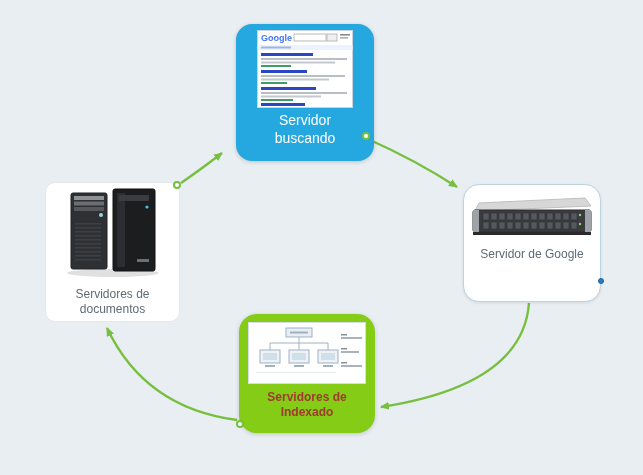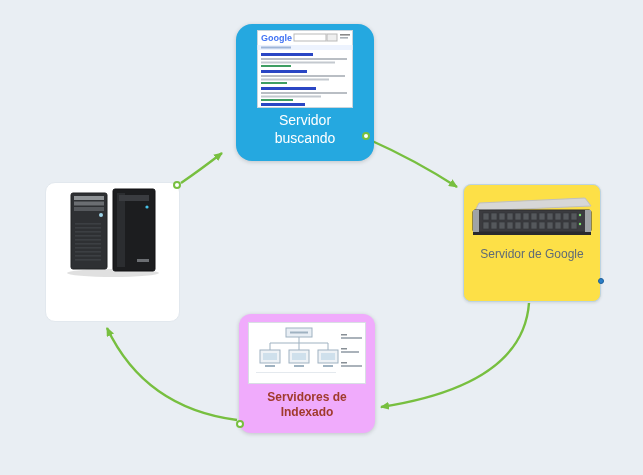--- a/index.html
+++ b/index.html
@@ -1,22 +1,22 @@
 <!DOCTYPE html>
 <html><head>
 <meta charset="utf-8">
 <style>
   html,body{margin:0;padding:0;}
   body{font-family:"Liberation Sans",sans-serif;background:#e9eef3;}
   .canvas{position:relative;width:643px;height:475px;background:#e9eef3;overflow:hidden;}
   .wires{position:absolute;left:0;top:0;width:643px;height:475px;}
   .node{position:absolute;box-sizing:border-box;text-align:center;cursor:default;}
   .node-blue{background:#25a8e0;border-radius:16px;box-shadow:0 1px 4px rgba(0,0,0,.18);}
-  .node-red{background:#f0abfc;border-radius:12px;box-shadow:0 1px 4px rgba(0,0,0,.18);}
-  .node-card{background:#fde047;border:1px solid #bcd3e2;border-radius:8px;box-shadow:0 1px 3px rgba(0,0,0,.10);}
+  .node-red{background:#84cc16;border-radius:18px;box-shadow:0 1px 4px rgba(0,0,0,.18);}
+  .node-card{background:#ffffff;border:1px solid #bcd3e2;border-radius:16px;box-shadow:0 1px 3px rgba(0,0,0,.10);}
   .node-plain{background:#ffffff;border:1px solid #e2e8ee;border-radius:10px;}
   .node-img{display:block;margin:0 auto;}
   .label{display:block;line-height:1.25;}
   .label-blue{color:#ffffff;font-size:14px;margin-top:4px;padding:0 14px;}
   .label-gray{color:#5f6b76;font-size:12px;margin-top:8px;padding:0 16px;}
   .label-red{color:#a03a2c;font-size:12px;font-weight:bold;margin-top:6px;padding:0 14px;}
   .dot{position:absolute;border-radius:50%;box-sizing:border-box;}
   .dot-green{width:8px;height:8px;background:#ffffff;border:2px solid #77bf3f;}
   .dot-blue{width:6px;height:6px;background:#2a7fc9;border:1px solid #1c5e99;}
 </style>
@@ -127,20 +127,21 @@
           <rect x="14" y="68" width="26" height="1.6"></rect>
           <rect x="14" y="72" width="26" height="1.6"></rect>
       </g>
 
       <rect x="52" y="2" width="42" height="82" rx="2" fill="#1c1d1f" stroke="#101113"></rect>
       <rect x="56" y="6" width="8" height="74" fill="#2b2d30"></rect>
       <rect x="58" y="8" width="30" height="6" fill="#3a3c40"></rect>
       <circle cx="86" cy="20" r="1.6" fill="#47c1e8"></circle>
       <rect x="76" y="72" width="12" height="3" fill="#6b6e72"></rect>
     </svg>
+    <span class="label label-gray">Servidores de documentos</span>
   </div>
 
   <div class="node node-red" style="left:239px;top:314px;width:136px;height:119px;padding-top:8px;">
     <svg class="node-img" width="118" height="62" viewBox="0 0 118 62">
       <rect x="0.5" y="0.5" width="117" height="61" fill="#ffffff" stroke="#d8dee4"></rect>
       <rect x="38" y="6" width="26" height="9" fill="#e8eef4" stroke="#9fb2c1"></rect>
       <rect x="42" y="9.5" width="18" height="2" fill="#9fb2c1"></rect>
       <path d="M51 15 L51 21 M22 21 L80 21 M22 21 L22 28 M51 21 L51 28 M80 21 L80 28" stroke="#9fb2c1" fill="none" stroke-width="1"></path>
       <g fill="#eef2f6" stroke="#9fb2c1">
         <rect x="12" y="28" width="20" height="13"></rect>

